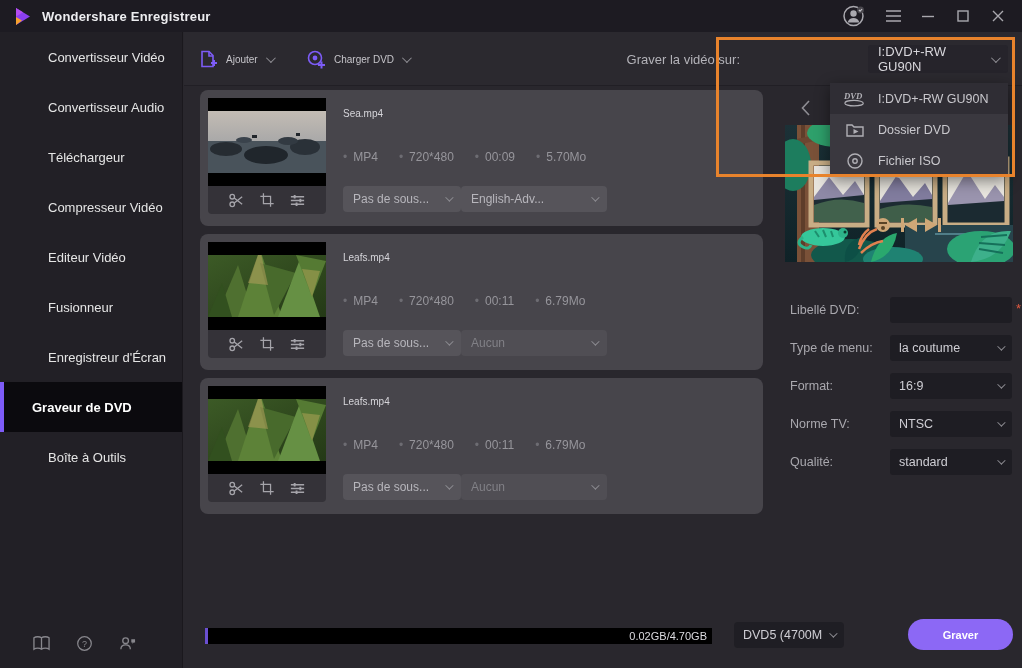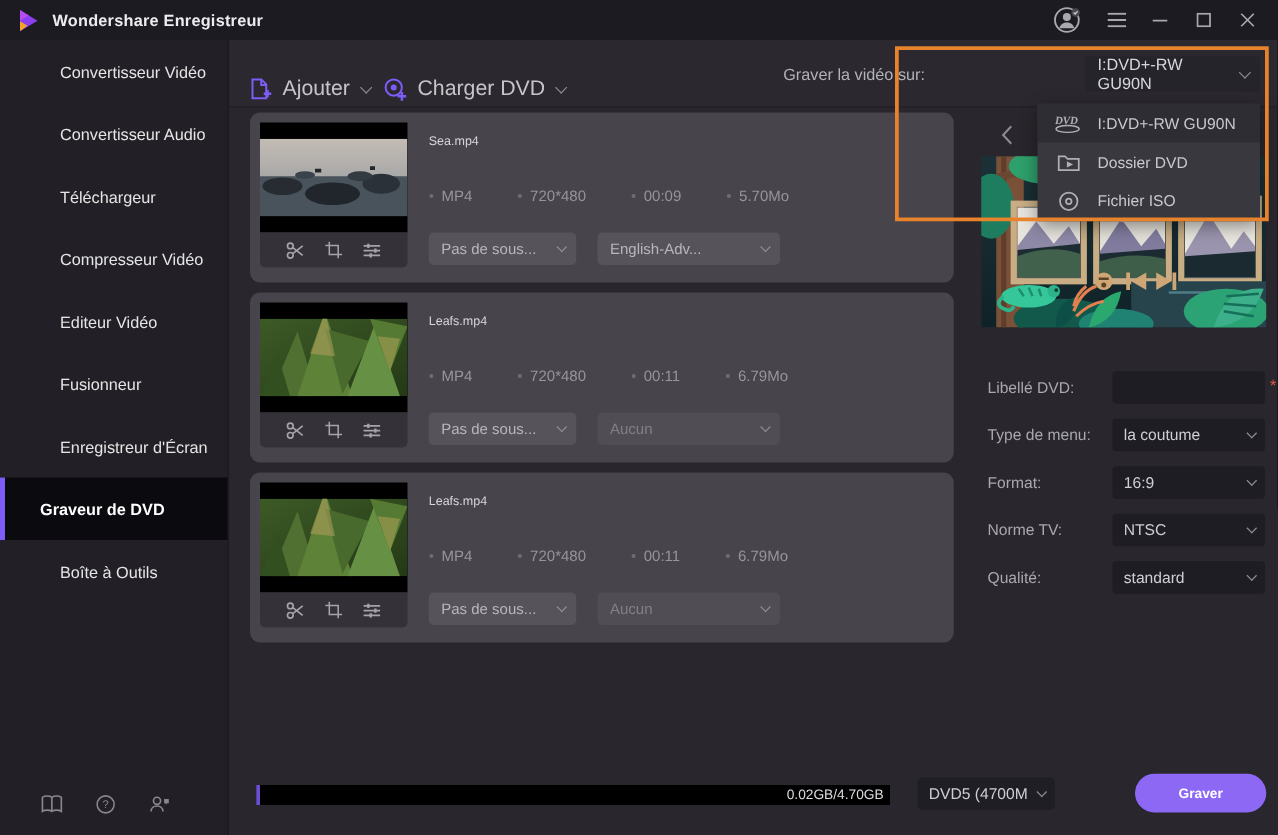--- a/index.html
+++ b/index.html
@@ -17,40 +17,40 @@
 
   
   .sidebar { position:absolute; left:0; top:32px; width:183px; height:636px; background:#222026; border-right:1px solid #1a181d; }
   .nav-item { height:50px; display:flex; align-items:center; padding-left:48px; font-size:13px; color:#e5e5e5; cursor:default; }
   .nav-item.active { background:#0b0a0e; color:#ffffff; font-weight:700; border-left:4px solid #7e5cf8; padding-left:28px; }
   .side-foot { position:absolute; left:0; bottom:16px; width:183px; display:flex; gap:25px; padding-left:32px; align-items:center; }
   .side-foot .f-ic { color:#88878d; display:flex; }
 
   
   .toolbar { position:absolute; left:184px; top:32px; width:838px; height:54px; background:#2b292f; border-bottom:1px solid #211f25; }
-  .tool-group { position:absolute; top:12px; height:54px; display:flex; align-items:center; gap:8px; color:#c6c5ca; font-size:17px;text-align:center; }
+  .tool-group { position:absolute; top:0; height:54px; display:flex; align-items:center; gap:8px; color:#c6c5ca; font-size:10px;text-align:center; }
   .tool-add { left:14px; } .tool-load { left:122px; }
   .burn-to { position:absolute; right:282px; top:0; height:54px; display:flex; align-items:center; color:#b3b2b8; font-size:13px;margin-left:16px; }
   .burn-select { position:absolute; right:14px; top:13px; width:140px; height:28px; background:#26242b; border-radius:3px;
                  display:flex; align-items:center; padding:0 10px; color:#d8d7dc; font-size:13px; }
   .burn-select .chev { margin-left:auto; }
   .chev { width:7px; height:7px; border-right:1.5px solid #8d8c92; border-bottom:1.5px solid #8d8c92; transform:rotate(45deg) translateY(-2px); flex:0 0 auto; }
 
   
   .card { position:absolute; left:200px; width:563px; height:136px; background:#47454b; border-radius:8px; }
   .card1{ top:90px; } .card2{ top:234px; } .card3{ top:378px; }
   .thumb { position:absolute; left:8px; top:8px; width:118px; height:120px; border-radius:4px 4px 0 0; }
   .thumb .pic { width:118px; height:88px; background:#000; display:flex; align-items:center; justify-content:center; overflow:hidden; }
   .thumb .pic svg { width:118px; height:62px; }
   .thumb .acts { width:118px; height:28px; background:#343238; display:flex; align-items:center; justify-content:center; gap:14px; border-radius:0 0 4px 4px; }
   .acts .a-ic { color:#a5a4aa; display:flex; cursor:pointer; }
   .v-title { position:absolute; left:143px; top:18px; font-size:10px; color:#d6d5da; }
-  .v-meta { position:absolute; left:143px; top:60px; display:flex; gap:36px; font-size:12px; color:#96959b; }
+  .v-meta { position:absolute; left:143px; top:60px; display:flex; gap:21px; font-size:12px; color:#96959b; }
   .v-meta .dot { color:#6d6c72; margin-right:6px; }
-  .v-selects { position:absolute; left:143px; top:96px; display:flex; gap:17px; }
+  .v-selects { position:absolute; left:143px; top:96px; display:flex; gap:0; }
   .mini-select { height:26px; background:#56545a; border-radius:4px; display:flex; align-items:center; padding:0 10px; font-size:12px; color:#b7b6bc; }
   .mini-select.s1 { width:118px; } .mini-select.s2 { width:146px; }
   .mini-select .chev { margin-left:auto; width:6px; height:6px; }
   .mini-select.dim { color:#818086; background:#504e54; }
 
   
   .prev-arrow { position:absolute; left:800px; top:99px; color:#8e8d93; z-index:2; }
   .dvd-preview { position:absolute; left:785px; top:125px; width:228px; height:137px; z-index:1; }
   .set-row { position:absolute; left:790px; width:232px; height:26px; display:flex; align-items:center; }
   .set-row .lab { font-size:12.5px; color:#a9a8ae; width:100px; }

